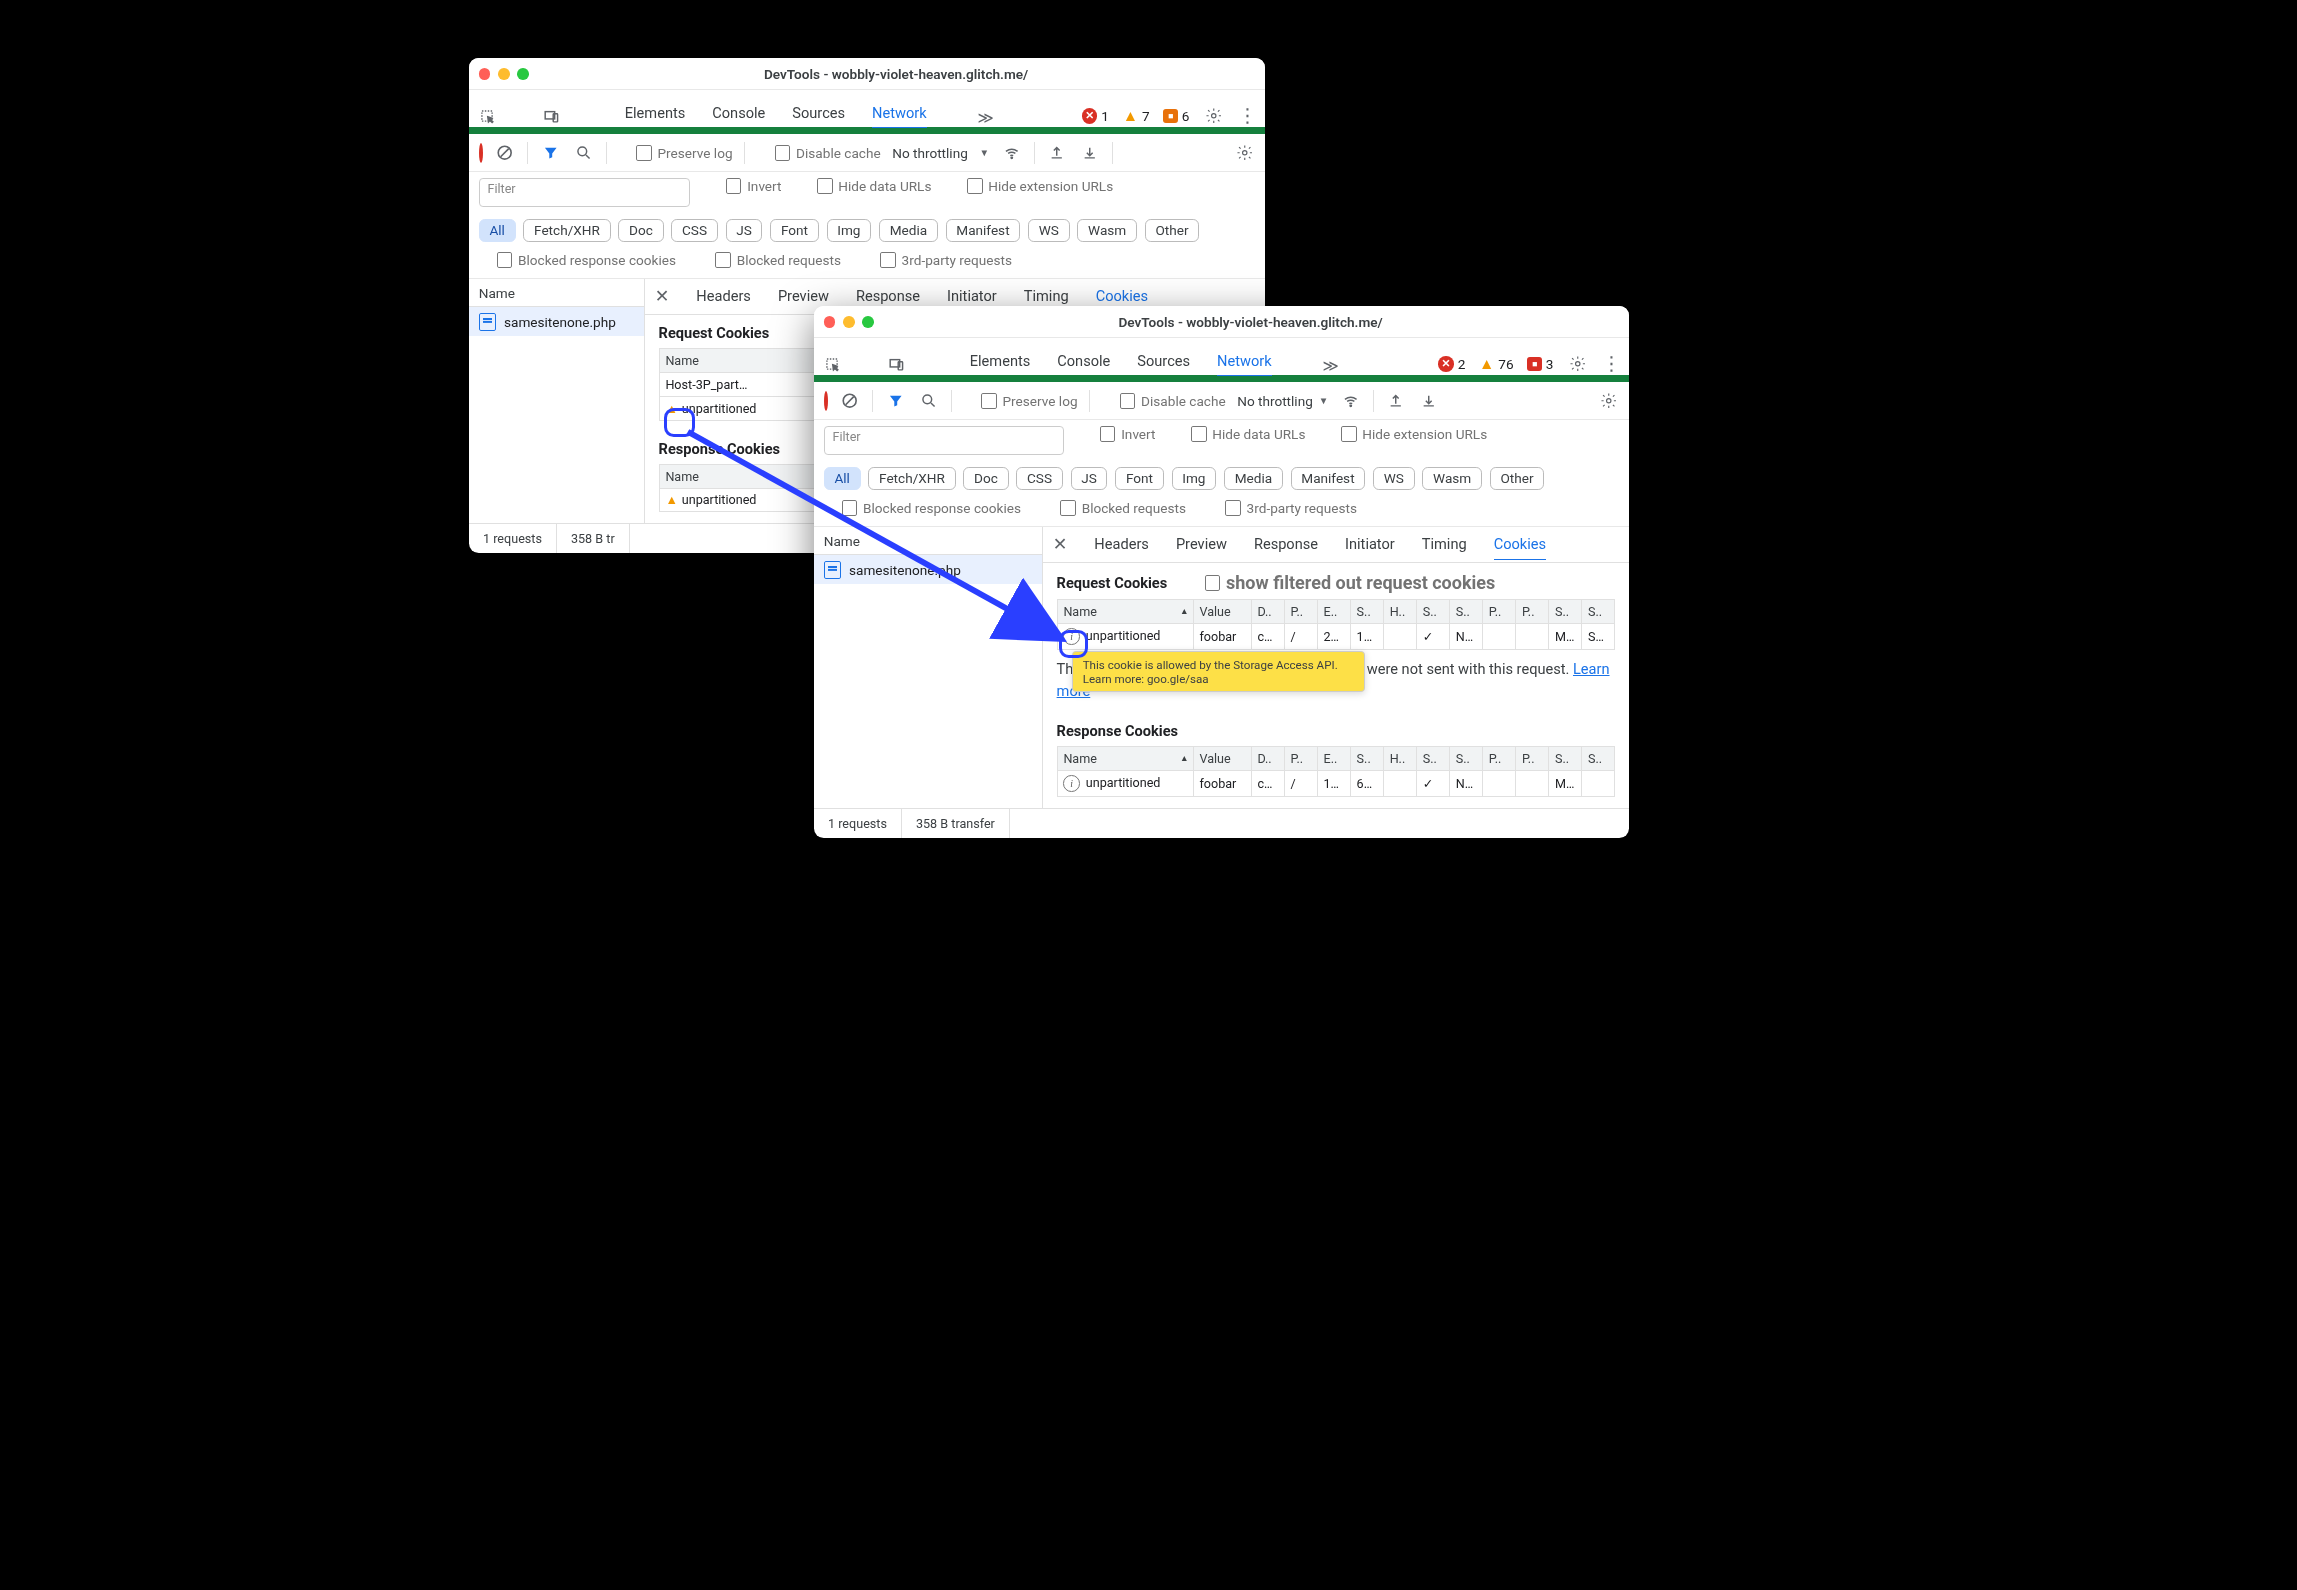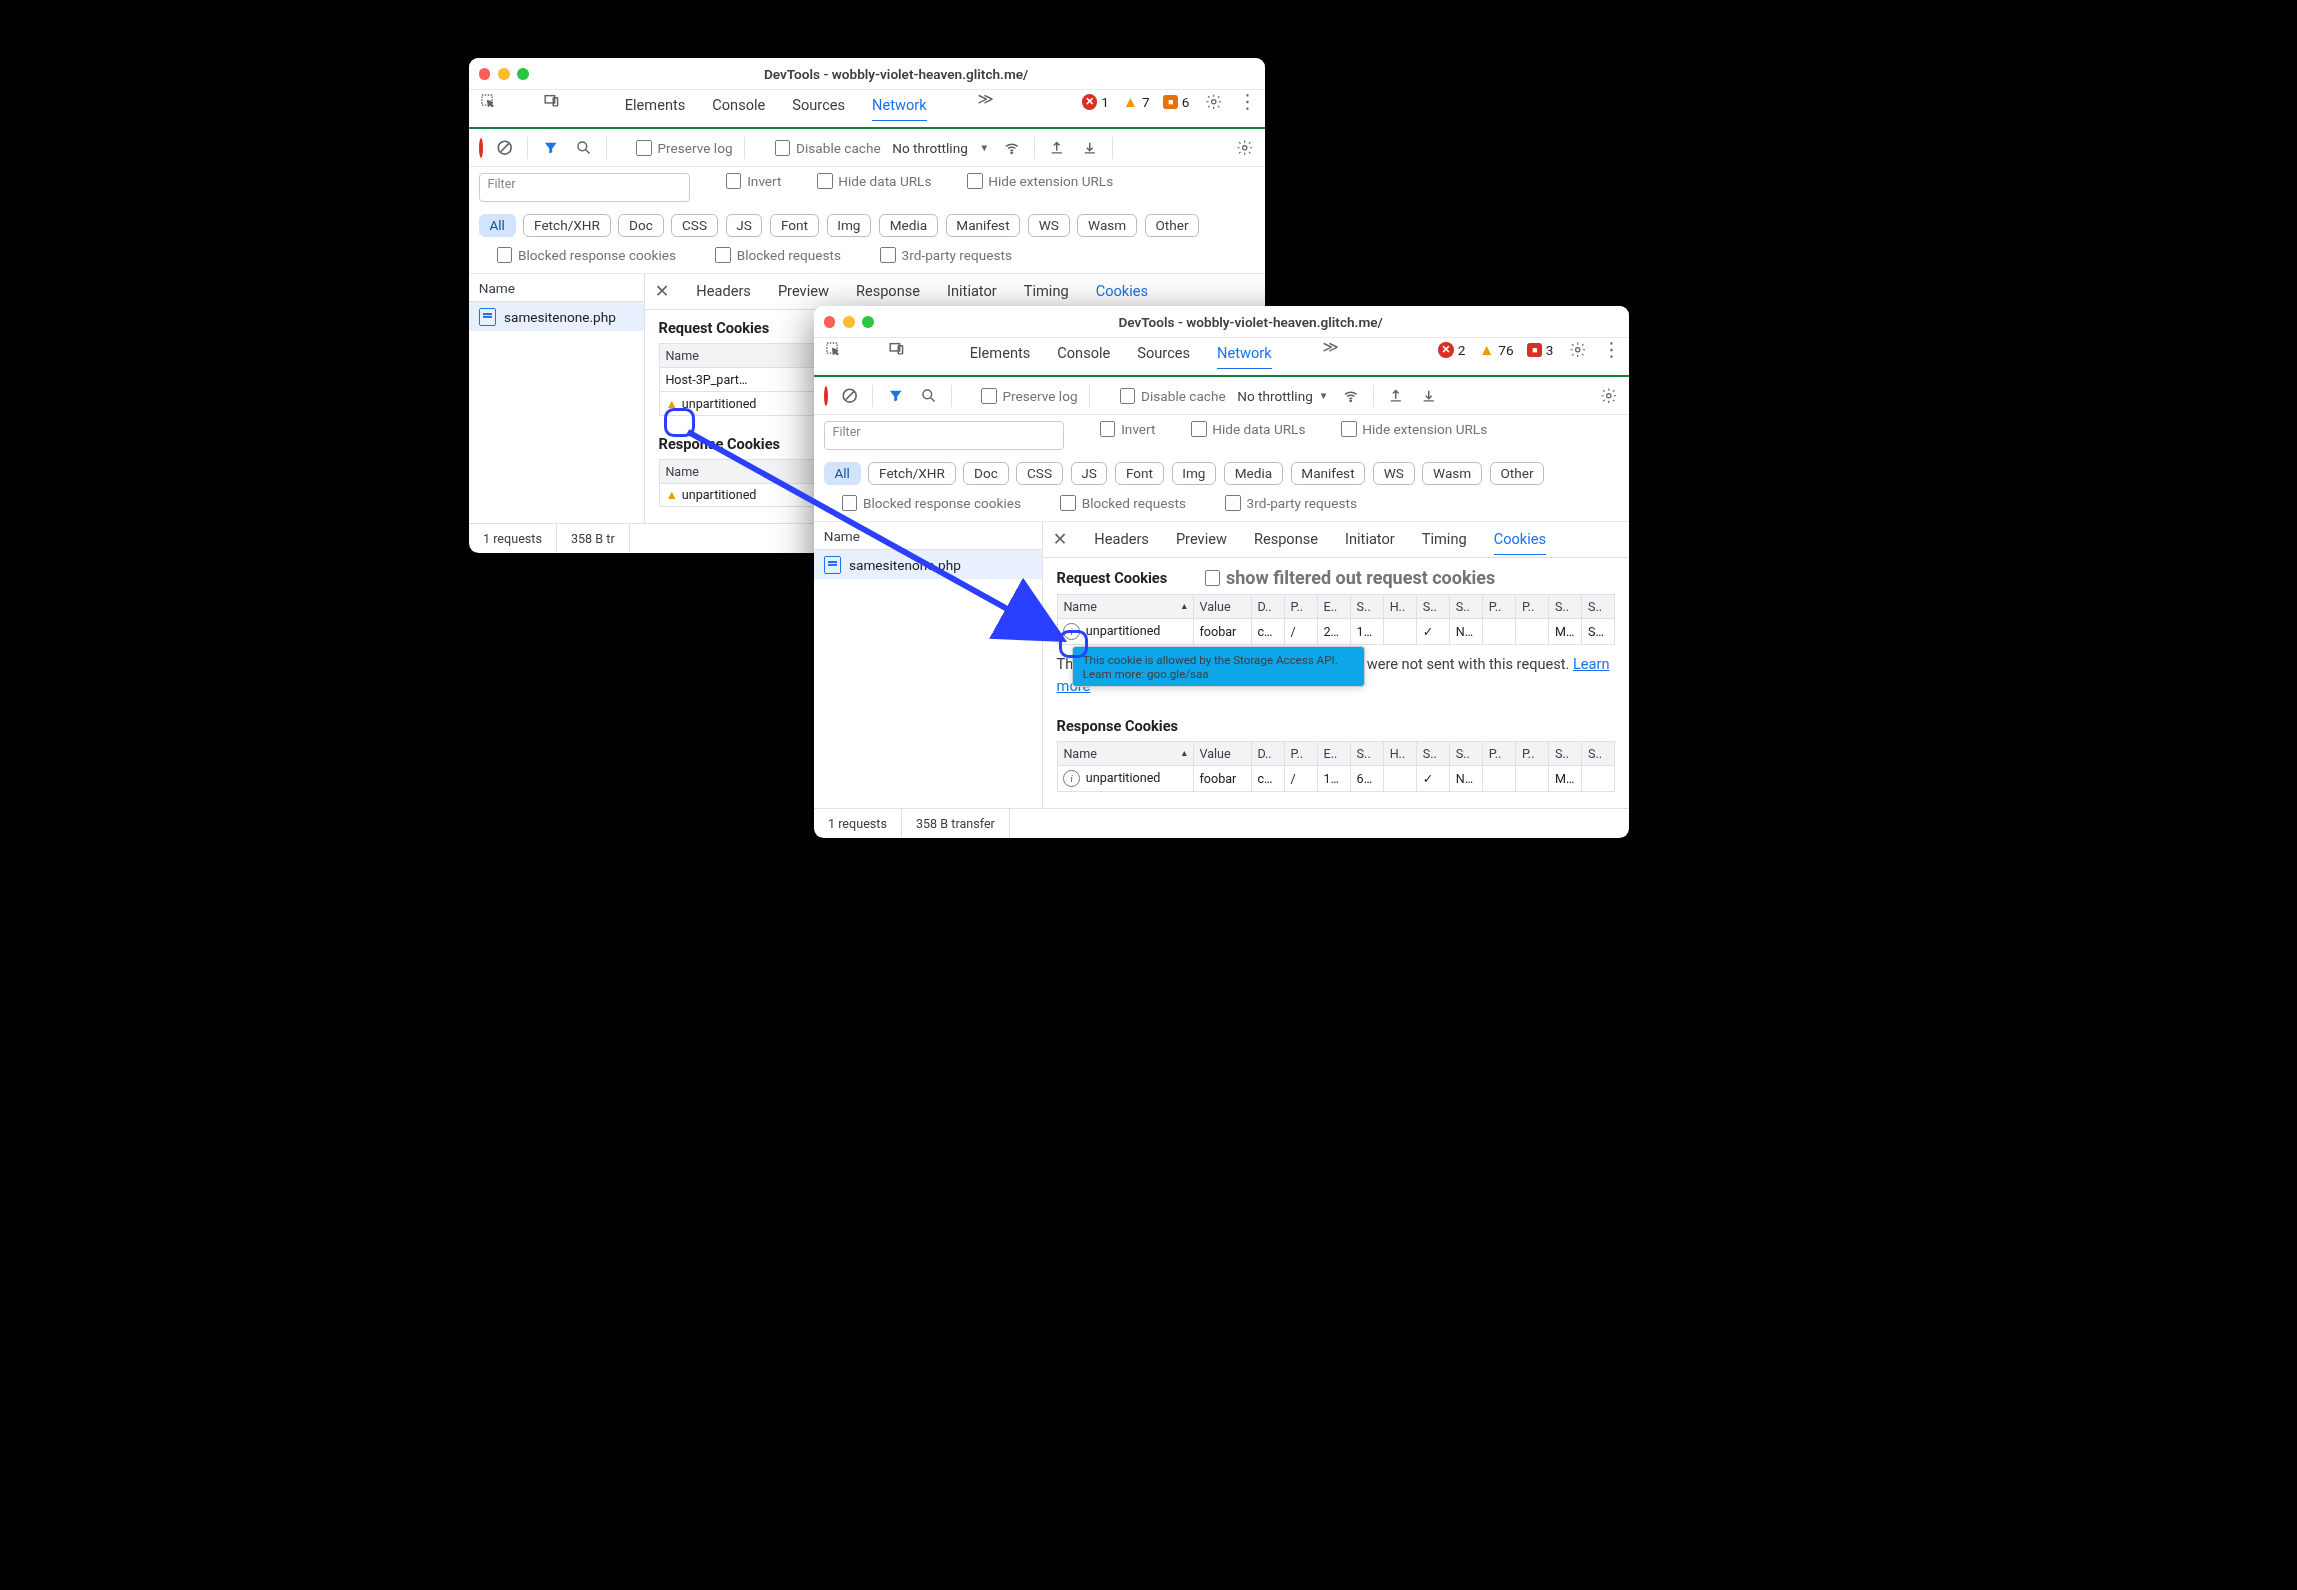--- a/index.html
+++ b/index.html
@@ -19,21 +19,21 @@
   }
   html,body{margin:0;padding:0;background:#000;font-family:-apple-system,BlinkMacSystemFont,"Segoe UI",Roboto,Arial,sans-serif;color:var(--text);font-size:13.6px;}
   .stage{position:relative;width:1475px;height:1019px;margin:19.4px auto;}
 
   .window{position:absolute;background:#fff;border-radius:9.7px;box-shadow:0 11.6px 39px rgba(0,0,0,.5);overflow:hidden;display:flex;flex-direction:column;}
   .titlebar{height:31px;display:flex;align-items:center;padding:0 9.7px;background:#fff;border-bottom:1px solid #e8e8e8;}
   .tl-dots{display:flex;gap:7.8px;margin-right:7.8px;}
   .tl-dot{width:11.6px;height:11.6px;border-radius:50%;}
   .tl-title{flex:1;text-align:center;font-weight:600;font-size:13.6px;color:#3c4043;}
 
-  .tabs-row{display:flex;align-items:flex-start;height:37px;border-bottom:2px solid #15803d;padding:0 7.8px;gap:43px;}
+  .tabs-row{display:flex;align-items:flex-end;height:37px;border-bottom:7px solid #15803d;padding:0 7.8px;gap:43px;}
   .ico{display:inline-flex;align-items:center;justify-content:center;width:21.3px;height:21.3px;color:var(--grey-mid);}
   .ico svg{width:17.5px;height:17.5px;}
   .maintabs{display:flex;gap:27px;margin-left:19.4px;font-size:14.6px;color:#3c4043;}
   .maintab{padding:5.8px 0;cursor:pointer;}
   .maintab.active{color:var(--blue);border-bottom:1.9px solid var(--blue);margin-bottom:-1px;}
   .chev{color:#5f6368;font-size:15.5px;margin-left:7.8px;}
   .status-right{margin-left:auto;display:flex;align-items:center;gap:13.6px;}
   .badge{display:flex;align-items:center;gap:3.9px;font-size:13.6px;}
   .badge .sym{width:15.5px;height:15.5px;display:flex;align-items:center;justify-content:center;border-radius:50%;color:#fff;font-size:10.7px;font-weight:700;}
   .sym.err{background:var(--issue-red);}
@@ -81,21 +81,21 @@
   .sort-ind{font-size:8.7px;position:absolute;right:3.9px;top:5.8px;}
   .warn-tri{color:var(--orange2);margin-right:3.9px;}
   .info-i{display:inline-flex;width:14.6px;height:14.6px;border:1.2px solid #777;border-radius:50%;align-items:center;justify-content:center;font-size:9.7px;font-style:italic;font-family:Georgia,serif;color:#555;margin-right:5.8px;}
 
   .statusbar{height:29px;border-top:1px solid #e0e0e0;display:flex;align-items:center;font-size:12.6px;color:#3c4043;}
   .statusbar span{padding:0 14px;border-right:1px solid #e0e0e0;line-height:29px;}
 
   .halo{position:absolute;border:3.9px solid #2a3fff;border-radius:9.7px;pointer-events:none;}
   .arrow{position:absolute;pointer-events:none;}
 
-  .tooltip{position:absolute;background:#0ea5e9;border:1px solid #ccc;border-radius:3.9px;padding:5.8px 9.7px;font-size:11.6px;color:#3c4043;max-width:272px;box-shadow:0 1.9px 7.8px rgba(0,0,0,.15);}
+  .tooltip{position:absolute;background:#fde047;border:1px solid #ccc;border-radius:3.9px;padding:5.8px 9.7px;font-size:11.6px;color:#3c4043;max-width:272px;box-shadow:0 1.9px 7.8px rgba(0,0,0,.15);}
 
   .hidden-text{font-size:14.6px;color:#3c4043;line-height:1.5;}
   .link{color:var(--blue);text-decoration:underline;cursor:pointer;}
   
   .tick{font-family:Arial;}
 </style>
 </head>
 <body>
 
 <div class="stage">

